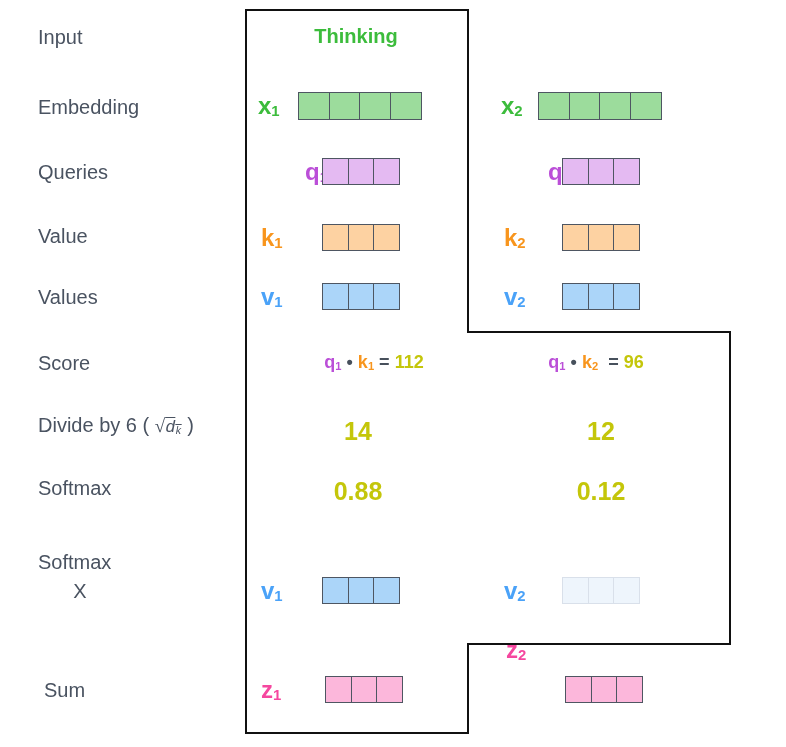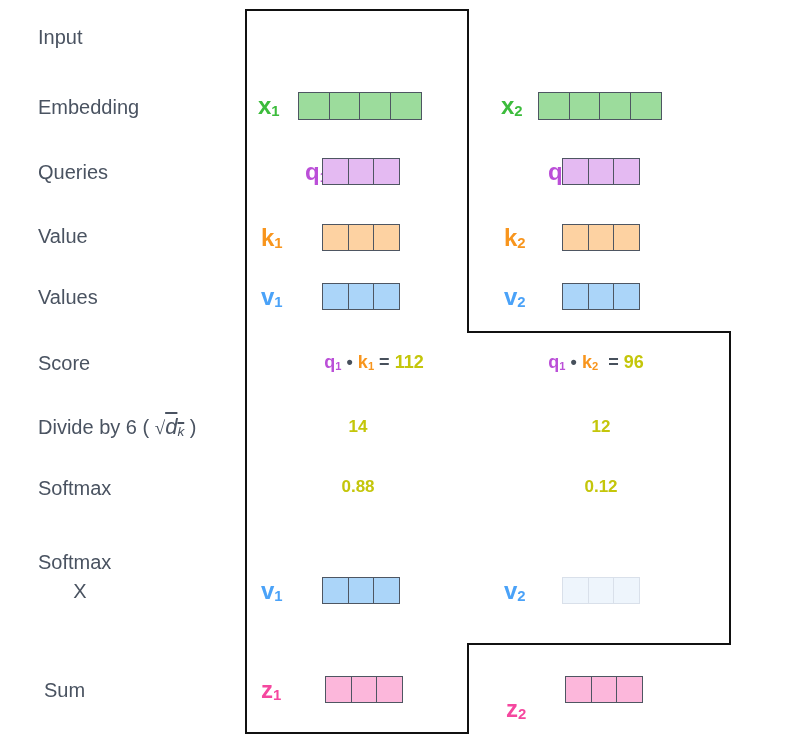--- a/index.html
+++ b/index.html
@@ -10,21 +10,21 @@
   svg.outline{position:absolute;left:0;top:0;width:786px;height:747px;pointer-events:none;}
 
   
   .llabel{position:absolute;left:38px;font-size:20px;color:var(--text);white-space:nowrap;}
   .sxv-block{position:absolute;left:38px;width:84px;text-align:center;font-size:20px;line-height:29px;}
   .sxv-block .l1{text-align:left;}
   .sxv-block .l3{color:var(--blue-label);}
 
   
   .sqrt-sign{font-family:"Liberation Serif",serif;font-size:19px;}
-  .sqrt-arg{text-decoration:overline;font-family:Liberation Sans, sans-serif;font-style:italic;font-size:22px;}
+  .sqrt-arg{text-decoration:overline;font-family:Liberation Mono, monospace;font-style:italic;font-size:17px;}
   .sqrt-arg sub{font-style:italic;}
 
   
   .col-header{position:absolute;width:200px;text-align:center;top:25px;font-size:20px;font-weight:bold;color:var(--green-label);}
 
   
   .vlabel{position:absolute;font-size:24px;font-weight:bold;white-space:nowrap;}
   sub{font-size:0.62em;position:relative;top:0.15em;vertical-align:baseline;}
   .green{color:var(--green-label);} .purple{color:var(--purple-label);margin-left:44px;}
   .orange{color:var(--orange-label);} .blue{color:var(--blue-label);}
@@ -38,21 +38,21 @@
   .purple-bar .cell{background:var(--purple-fill);}
   .orange-bar .cell{background:var(--orange-fill);}
   .blue-bar .cell{background:var(--blue-fill);}
   .pink-bar .cell{background:var(--pink-fill);}
   .faded-bar .cell{background:var(--blue-faded-fill);border-color:var(--blue-faded-border);}
 
   
   .score-line{position:absolute;transform:translateX(-50%);font-size:18px;font-weight:bold;white-space:nowrap;}
   .score-line .dot,.score-line .eq{color:var(--eq-color);}
   .score-line .gap{display:inline-block;width:5px;}
-  .num{position:absolute;transform:translateX(-50%);font-size:17px;font-weight:bold;color:var(--score-value);}
+  .num{position:absolute;transform:translateX(-50%);font-size:25px;font-weight:bold;color:var(--score-value);}
 </style>
 </head>
 <body>
 
 <div id="canvas">
 
   <svg class="outline" viewBox="0 0 786 747">
     <path d="M 246 10 L 468 10 L 468 332 L 730 332 L 730 644 L 468 644 L 468 733 L 246 733 Z" fill="none" stroke="#111111" stroke-width="2"></path>
   </svg>
 
@@ -67,20 +67,21 @@
     <span class="sqrt-sign">√</span><span class="sqrt-arg"><span>d</span><sub>k</sub></span>
     <span>)</span>
   </div>
   <div class="llabel" style="top:477px">Softmax</div>
   <div class="sxv-block" style="top:548px">
     <div class="l1">Softmax</div>
     <div class="l2">X</div>
   </div>
   <div class="llabel" style="left:44px;top:679px">Sum</div>
 
+  <div class="col-header" style="left:256px">Thinking</div>
 
   <div class="vlabel green" style="left:258px;top:92px;line-height:28px"><span>x</span><sub>1</sub></div>
   <div class="bar green-bar" style="left:298px;top:92px;width:124px;height:28px">
       <div class="cell"></div>
       <div class="cell"></div>
       <div class="cell"></div>
       <div class="cell"></div>
     </div>
   <div class="vlabel green" style="left:501px;top:92px;line-height:28px"><span>x</span><sub>2</sub></div>
   <div class="bar green-bar" style="left:538px;top:92px;width:124px;height:28px">
@@ -162,20 +163,20 @@
       <div class="cell"></div>
       <div class="cell"></div>
     </div>
 
   <div class="vlabel pink" style="left:261px;top:676px;line-height:27px"><span>z</span><sub>1</sub></div>
   <div class="bar pink-bar" style="left:325px;top:676px;width:78px;height:27px">
       <div class="cell"></div>
       <div class="cell"></div>
       <div class="cell"></div>
     </div>
-  <div class="vlabel pink" style="left:506px;top:695px;line-height:27px"><span>z</span><sub>2</sub></div>
+  <div class="vlabel pink" style="left:506px;top:636px;line-height:27px"><span>z</span><sub>2</sub></div>
   <div class="bar pink-bar" style="left:565px;top:676px;width:78px;height:27px">
       <div class="cell"></div>
       <div class="cell"></div>
       <div class="cell"></div>
     </div>
 
 </div>
 
 </body></html>

